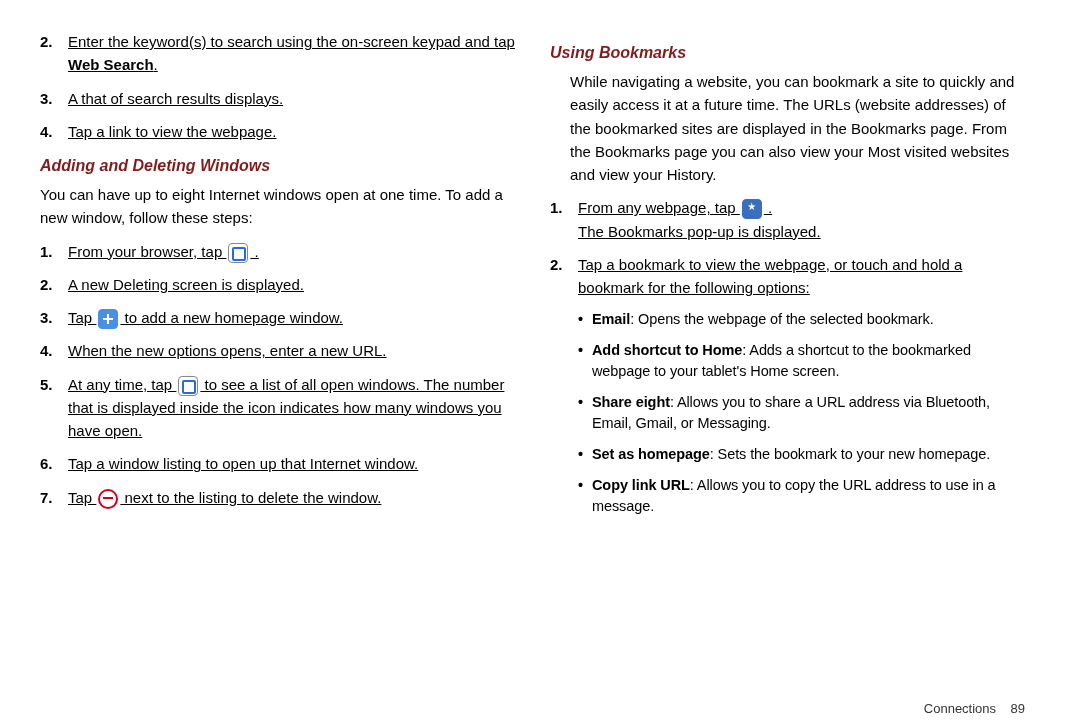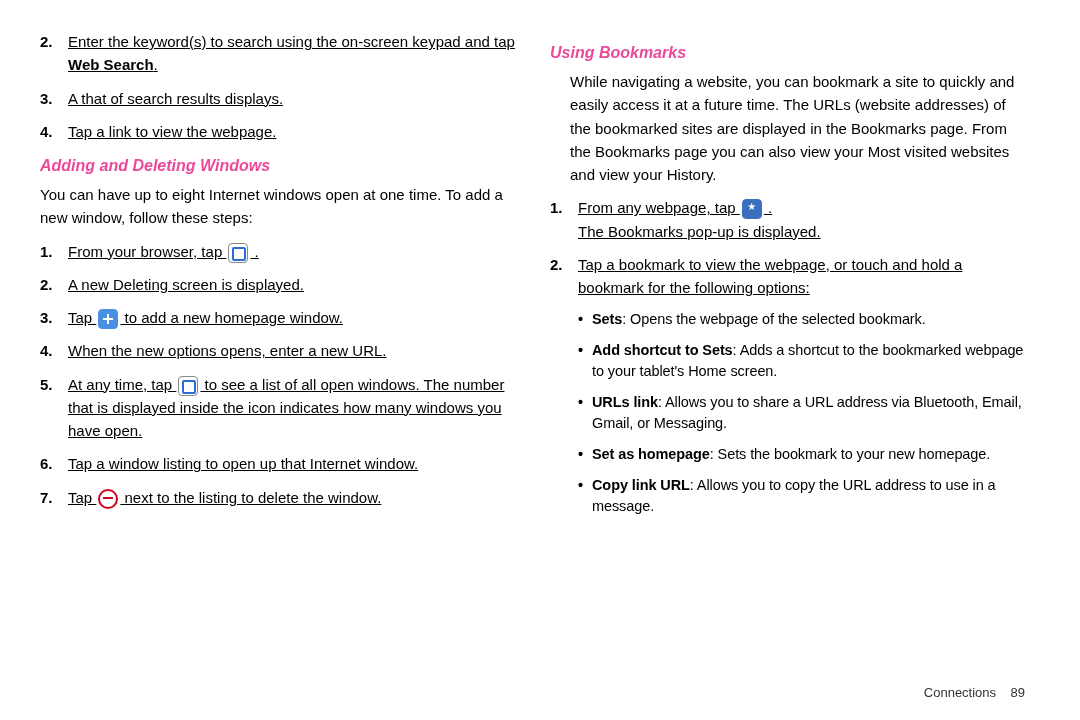--- a/index.html
+++ b/index.html
@@ -18,21 +18,21 @@
     padding: 30px 40px 20px 40px;
     gap: 35px;
     box-sizing: border-box;
     height: 100%;
     position: relative;
   }
   .col {
     width: 475px;
   }
   .section-heading {
-    color: #ec4899;
+    color: #7f1d1d;
     font-style: italic;
     font-weight: bold;
     font-size: 16px;
     margin: 14px 0 8px 0;
   }
   ol {
     list-style: none;
     padding: 0;
     margin: 0;
   }
@@ -74,21 +74,21 @@
     content: "•";
     position: absolute;
     left: 0;
     top: 0;
     font-weight: bold;
   }
   b { font-weight: bold; }
   .ital-ref { font-style: italic; }
   .footer {
     position: absolute;
-    bottom: 20px;
+    bottom: 4px;
     right: 55px;
     font-size: 13px;
     color: #333;
   }
   .ic {
     display: inline-block;
     vertical-align: middle;
     width: 20px;
     height: 20px;
     border: 1px solid #888;
@@ -202,23 +202,23 @@
         <li>
           <span class="num">1.</span>
           <span class="body">From any webpage, tap <span class="ic ic-bookmark"></span> .<br>The Bookmarks pop-up is displayed.</span>
         </li>
         <li>
           <span class="num">2.</span>
           <span class="body">Tap a bookmark to view the webpage, or touch and hold a bookmark for the following options:</span>
         </li>
       </ol>
     <ul class="bullets">
-        <li><b>Sets</b>: Opens the webpage of the selected bookmark.</li>
-        <li><b>Add shortcut to Sets</b>: Adds a shortcut to the bookmarked webpage to your tablet's Home screen.</li>
-        <li><b>URLs link</b>: Allows you to share a URL address via Bluetooth, Email, Gmail, or Messaging.</li>
+        <li><b>Email</b>: Opens the webpage of the selected bookmark.</li>
+        <li><b>Add shortcut to Home</b>: Adds a shortcut to the bookmarked webpage to your tablet's Home screen.</li>
+        <li><b>Share eight</b>: Allows you to share a URL address via Bluetooth, Email, Gmail, or Messaging.</li>
         <li><b>Set as homepage</b>: Sets the bookmark to your new homepage.</li>
         <li><b>Copy link URL</b>: Allows you to copy the URL address to use in a message.</li>
       </ul>
   </div>
 
   <div class="footer">
     <span>Connections</span>&nbsp;&nbsp;&nbsp;&nbsp;<span>89</span>
   </div>
 </div>
 

